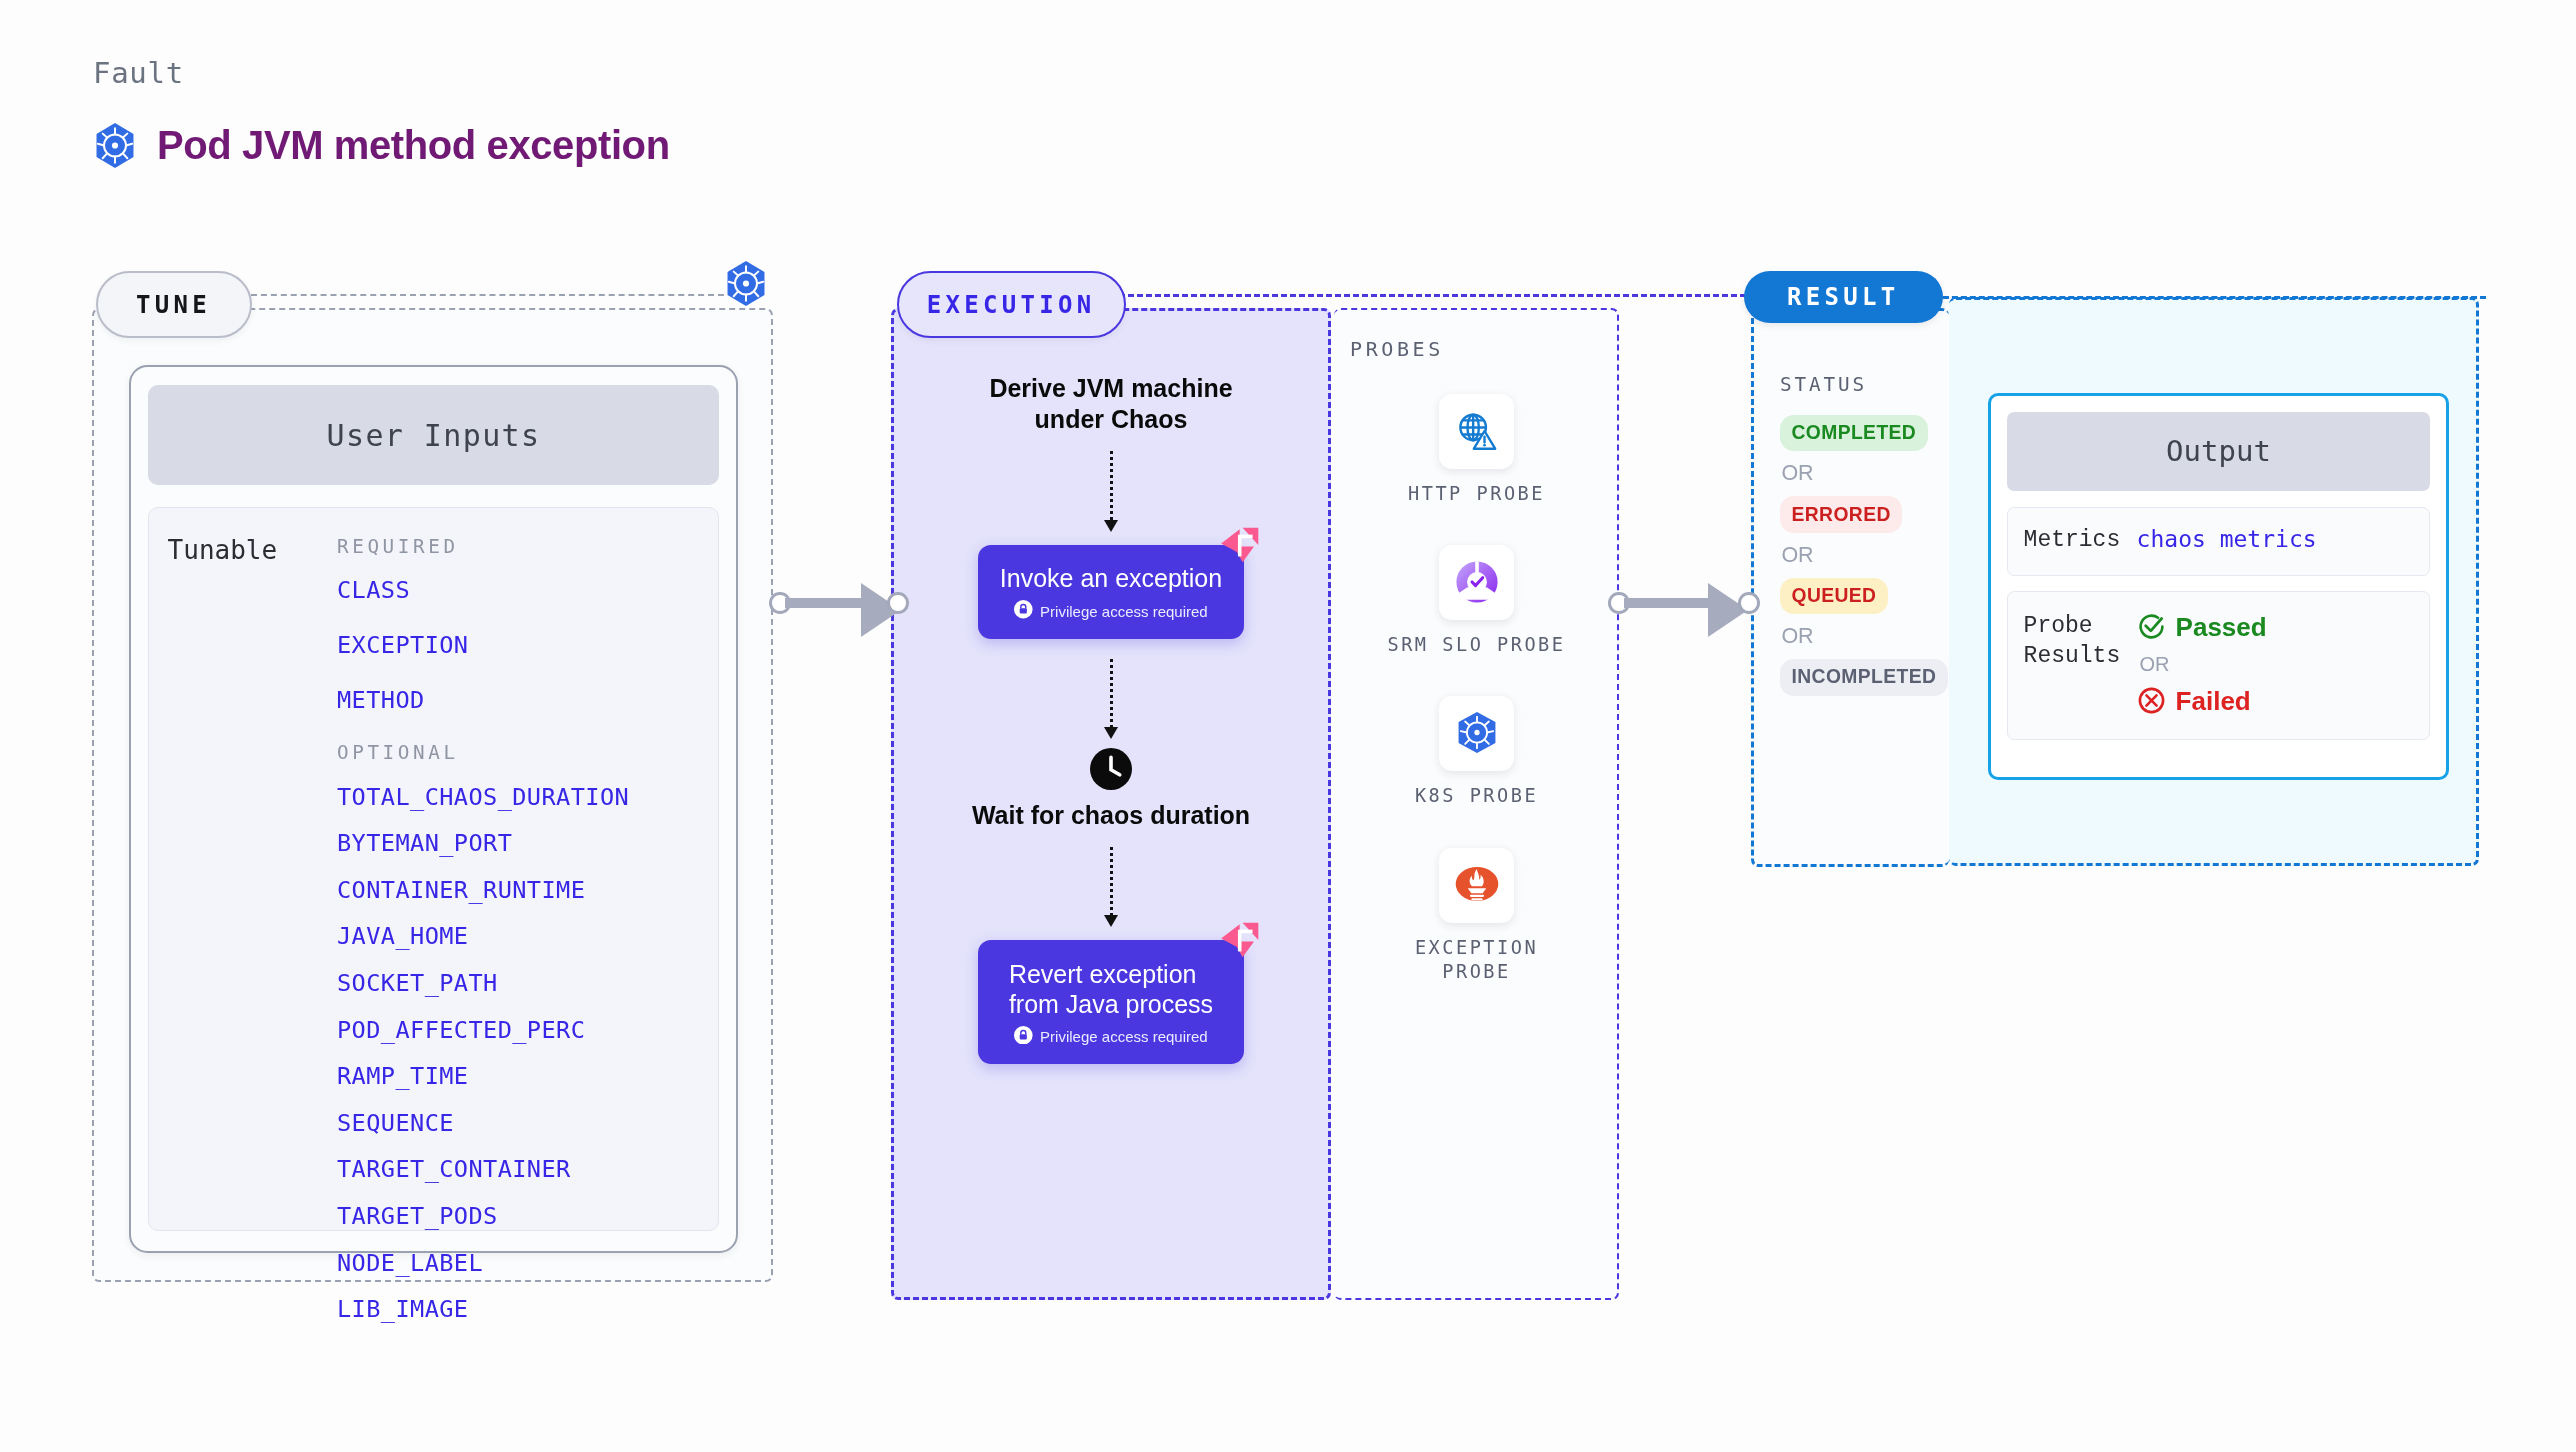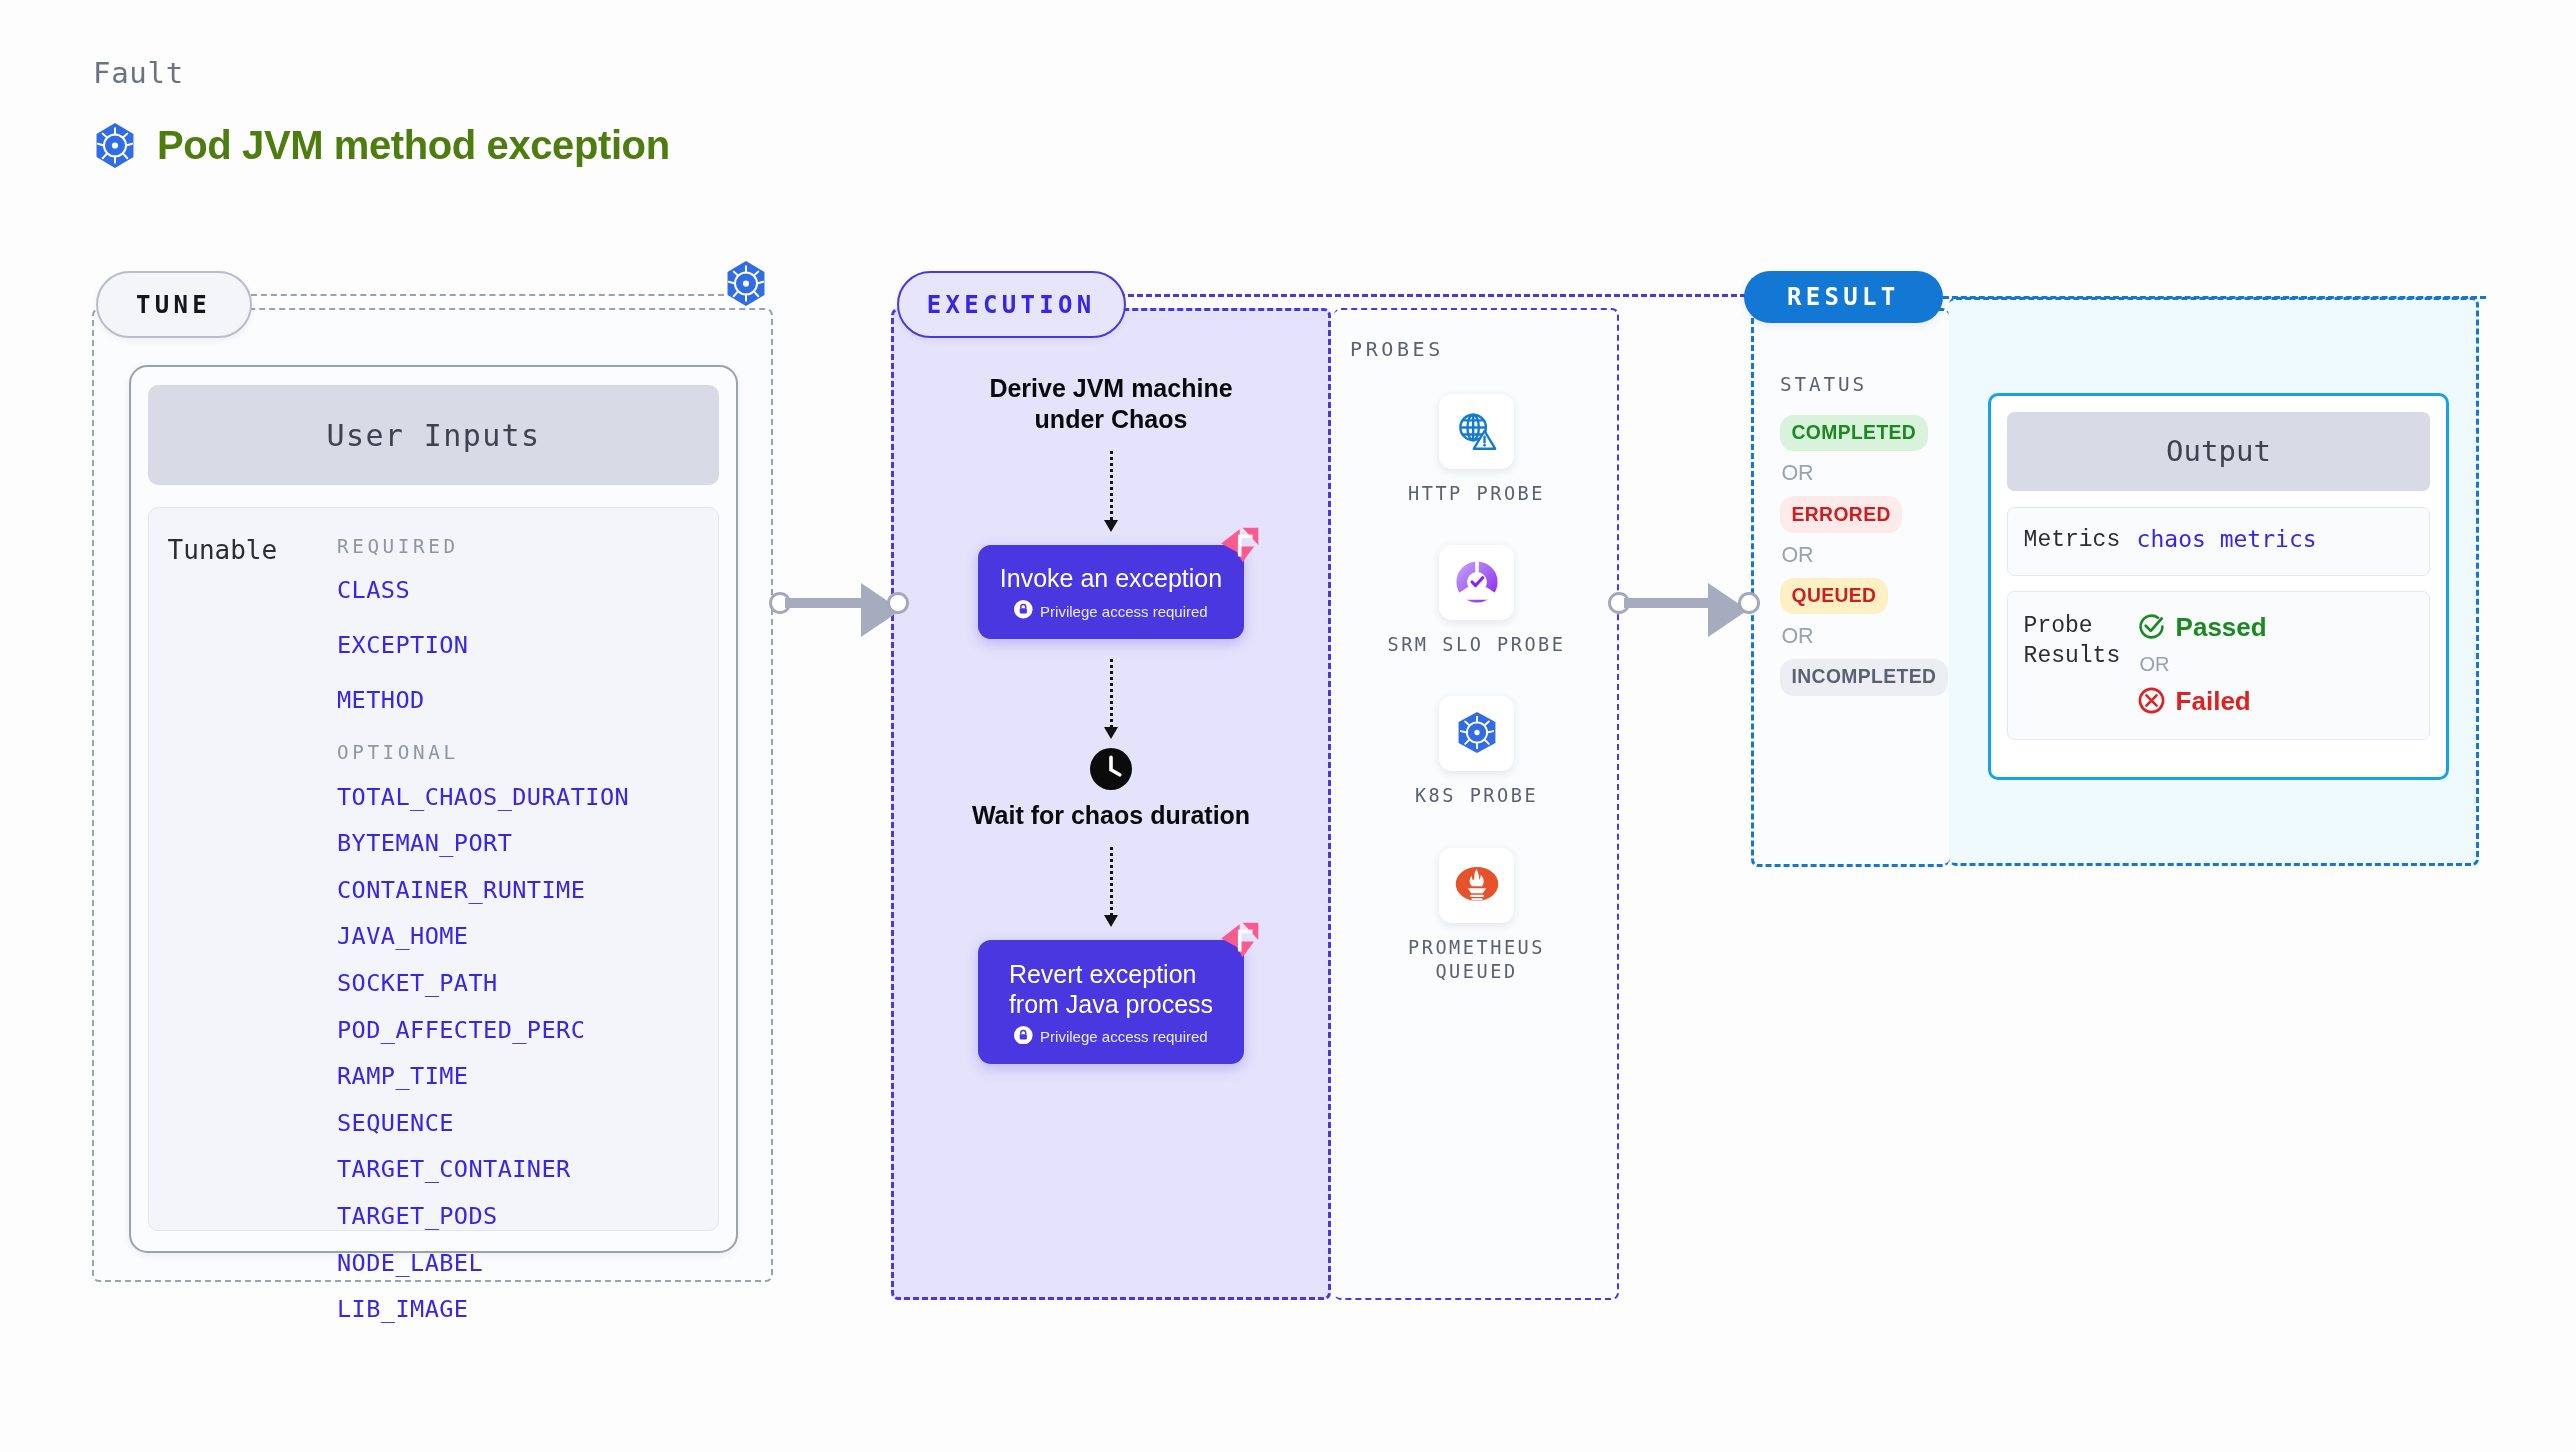--- a/index.html
+++ b/index.html
@@ -15,21 +15,21 @@
   .hdr-fault {
     position: absolute; left: 93px; top: 56px;
     font-family: "DejaVu Sans Mono", monospace;
     font-size: 29px; color: #6b7280; letter-spacing: 0.7px;
   }
   .hdr-title-row {
     position: absolute; left: 93px; top: 122px;
     display: flex; align-items: center; gap: 20px;
   }
   .hdr-title {
-    font-size: 40px; font-weight: bold; color: #4d7c0f;
+    font-size: 40px; font-weight: bold; color: #701a75;
     letter-spacing: -0.4px;
   }
   .k8s-logo { display: block; }
 
   
   .panel { position: absolute; }
   .panel-box {
     position: absolute; inset: 0;
     border-radius: 7.2px;
   }
@@ -507,21 +507,21 @@
             <ellipse cx="31" cy="28" rx="30" ry="24" fill="#e6522c"></ellipse>
             <g fill="#fff">
               <path d="M31 7 C25 14 29 18 26 23 C23 20 24 16 24 16 C19 21 20 28 24 31 L38 31 C42 27 41 19 36 15 C37 20 34 22 34 22 C35 15 31 12 31 7 Z"></path>
               <path d="M18 34 L44 34 L39 41 L23 41 Z"></path>
               <rect x="21" y="43" width="20" height="3.2" rx="1.6"></rect>
               <rect x="23" y="48" width="16" height="3.2" rx="1.6"></rect>
             </g>
           </svg>
         </span>
       </div>
-      <div class="probe-name">PROMETHEUS QUEUED</div>
+      <div class="probe-name">EXCEPTION PROBE</div>
     </div>
   </div>
 
   <div class="connector" style="left:1608px; top:592px; width:154px; height:21.5px;">
     <div class="conn-dot" style="left:0;"></div>
     <div class="conn-shaft" style="left:15.8px; width:104px;"></div>
     <div class="conn-head" style="left:100px;"></div>
     <div class="conn-dot" style="left:130px;"></div>
   </div>
 

